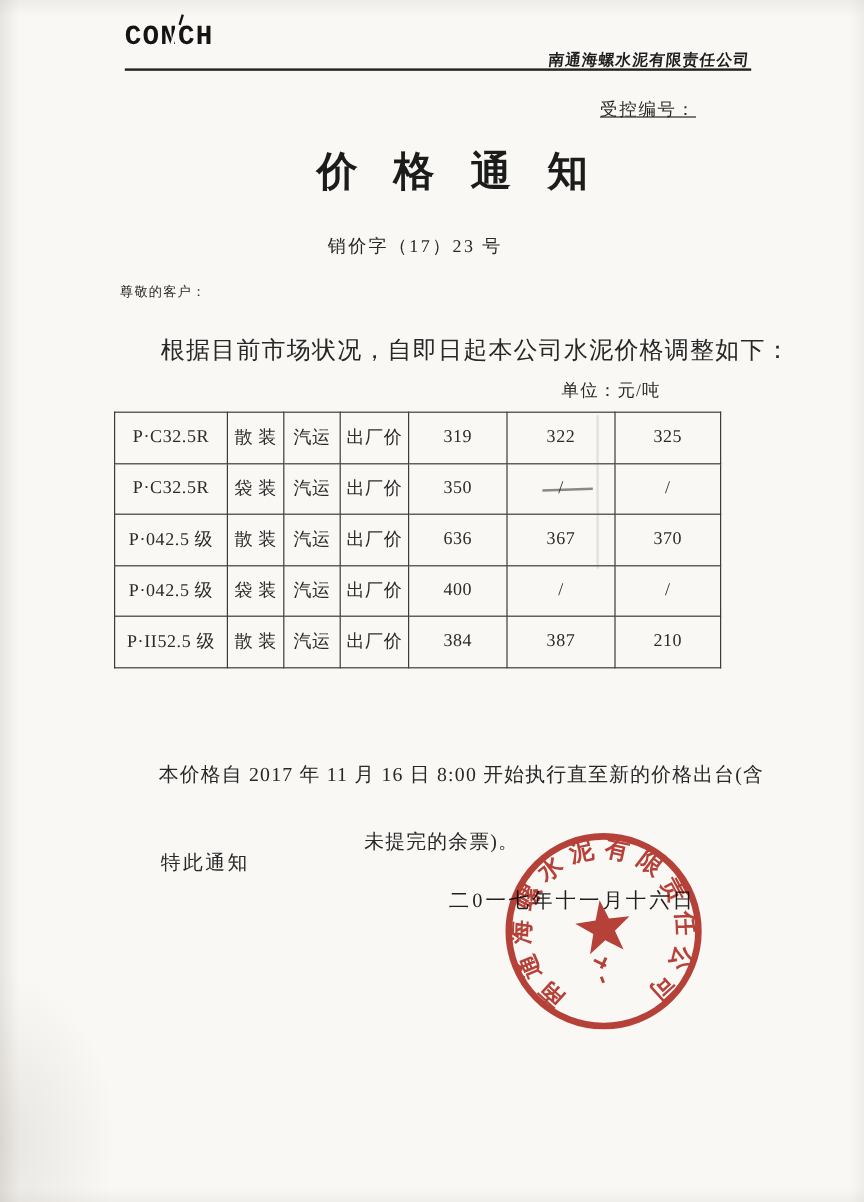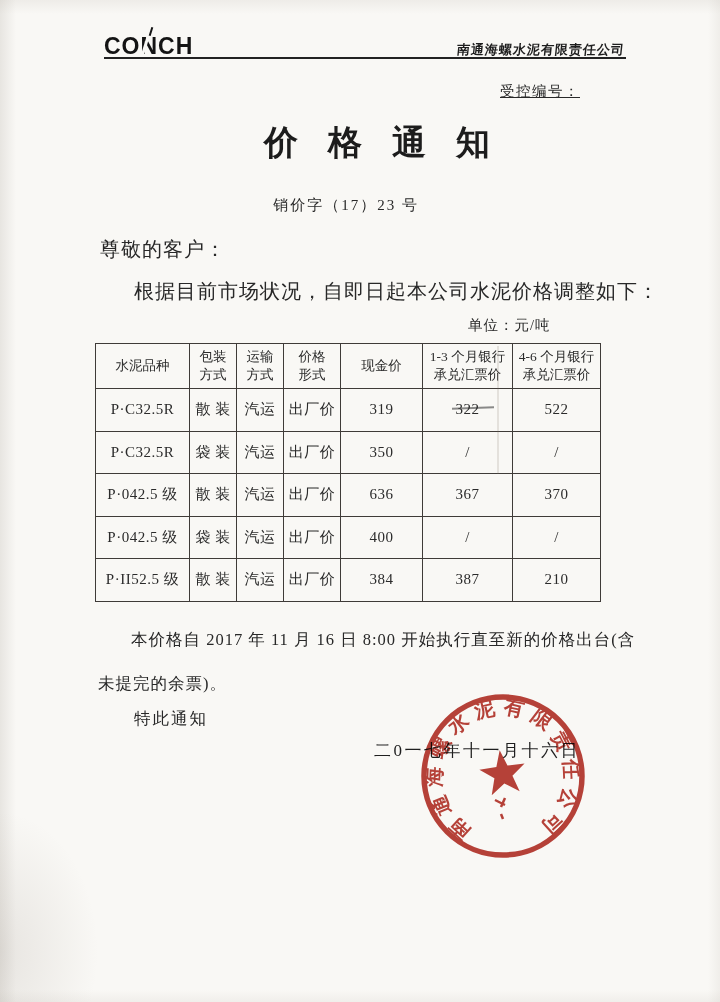--- a/index.html
+++ b/index.html
@@ -11,57 +11,57 @@
       linear-gradient(270deg, rgba(205,200,193,.22) 0px, rgba(255,255,255,0) 12px),
       linear-gradient(180deg, rgba(205,200,193,.25) 0px, rgba(255,255,255,0) 14px),
       linear-gradient(0deg, rgba(205,200,193,.20) 0px, rgba(255,255,255,0) 12px),
       #f9f8f5;
     font-family:"Liberation Serif","DejaVu Serif",serif;
     color:#282828;
   }
   .abs{position:absolute;}
   
   .logo{
-    left:104px;top:33px;font-family:Liberation Sans, sans-serif;
+    left:104px;top:18px;font-family:Liberation Mono, monospace;
     font-weight:bold;font-size:23px;letter-spacing:1px;color:#141414;
   }
   .logo .slash{position:absolute;left:40px;top:-3px;width:3px;height:30px;
     background:#f9f8f5;transform:rotate(17deg);}
   .logo .slash-tip{position:absolute;left:46px;top:-6px;width:2px;height:9px;
     background:#141414;transform:rotate(17deg);}
   .company-name{
     right:95px;top:41px;font-size:13px;font-weight:bold;
     transform:skewX(-6deg);letter-spacing:1px;color:#1e1e1e;
   }
   .header-rule{left:104px;top:57px;width:522px;height:2px;background:#222;}
   .controlled-no{left:500px;top:82px;font-size:14.5px;letter-spacing:1.5px;text-decoration:underline;}
   
   .title{left:17px;top:120px;width:720px;text-align:center;}
   .title span{font-size:34px;font-weight:bold;letter-spacing:30px;margin-right:-30px;color:#1c1c1c;}
   .doc-no{left:0;top:196px;width:720px;text-align:center;font-size:15px;letter-spacing:2px;transform:translateX(-14px);}
   
-  .salutation{left:100px;top:236px;font-size:20px;letter-spacing:1px;}
+  .salutation{left:100px;top:236px;font-size:11px;letter-spacing:1px;}
   .intro{left:134px;top:278px;font-size:20px;letter-spacing:1px;}
   .unit-label{left:468px;top:316px;font-size:14.5px;letter-spacing:1px;}
   
   table.price{
     position:absolute;left:95px;top:343px;width:505px;
     border-collapse:collapse;table-layout:fixed;
   }
   table.price th,table.price td{
     border:1.6px solid #3f3b38;text-align:center;vertical-align:middle;
     padding:0;overflow:hidden;color:#2b2b2b;
   }
   table.price th{height:44px;font-size:13.5px;font-weight:normal;line-height:1.35;white-space:pre-line;}
   table.price td{height:41.5px;font-size:15px;letter-spacing:0.5px;margin-top:38px;}
   .crease{left:497px;top:346px;width:2px;height:128px;background:rgba(120,108,96,.16);}
   .strike-322{left:452px;top:407px;width:42px;height:2px;background:rgba(45,45,45,.55);transform:rotate(-2deg);}
   
-  .closing-body{left:98px;top:618px;width:540px;font-size:16.5px;line-height:44px;
-    white-space:pre-line;text-indent:2em;letter-spacing:1px;}
+  .closing-body{left:98px;top:618px;width:540px;font-size:16.5px;line-height:56px;
+    white-space:pre-line;text-indent:2em;letter-spacing:1px;text-align:center;}
   .closing-notice{left:134px;top:708px;font-size:16.5px;letter-spacing:2px;}
   .closing-date{left:374px;top:739px;font-size:17px;letter-spacing:2.5px;color:#1f1f1f;z-index:1;}
   
   .stamp{left:415px;top:688px;width:176px;height:176px;mix-blend-mode:multiply;opacity:.93;z-index:2;}
   .stamp svg{display:block;}
 </style>
 </head>
 <body>
 
 <div class="page">
@@ -88,42 +88,28 @@
     <colgroup>
       <col style="width:94px">
         <col style="width:47px">
         <col style="width:47px">
       <col style="width:57px">
         <col style="width:82px">
         <col style="width:90px">
         <col style="width:88px">
     </colgroup>
     <tbody>
-        <tr>
-      <th>水泥品种</th>
-      <th>包装
-方式</th>
-      <th>运输
-方式</th>
-      <th>价格
-形式</th>
-      <th>现金价</th>
-      <th>1-3 个月银行
-承兑汇票价</th>
-      <th>4-6 个月银行
-承兑汇票价</th>
-    </tr>
     <tr>
       <td>P·C32.5R</td>
       <td>散 装</td>
       <td>汽运</td>
       <td>出厂价</td>
       <td>319</td>
       <td>322</td>
-      <td>522</td>
+      <td>325</td>
     </tr>
     <tr>
       <td>P·C32.5R</td>
       <td>袋 装</td>
       <td>汽运</td>
       <td>出厂价</td>
       <td>350</td>
       <td>/</td>
       <td>/</td>
     </tr>

